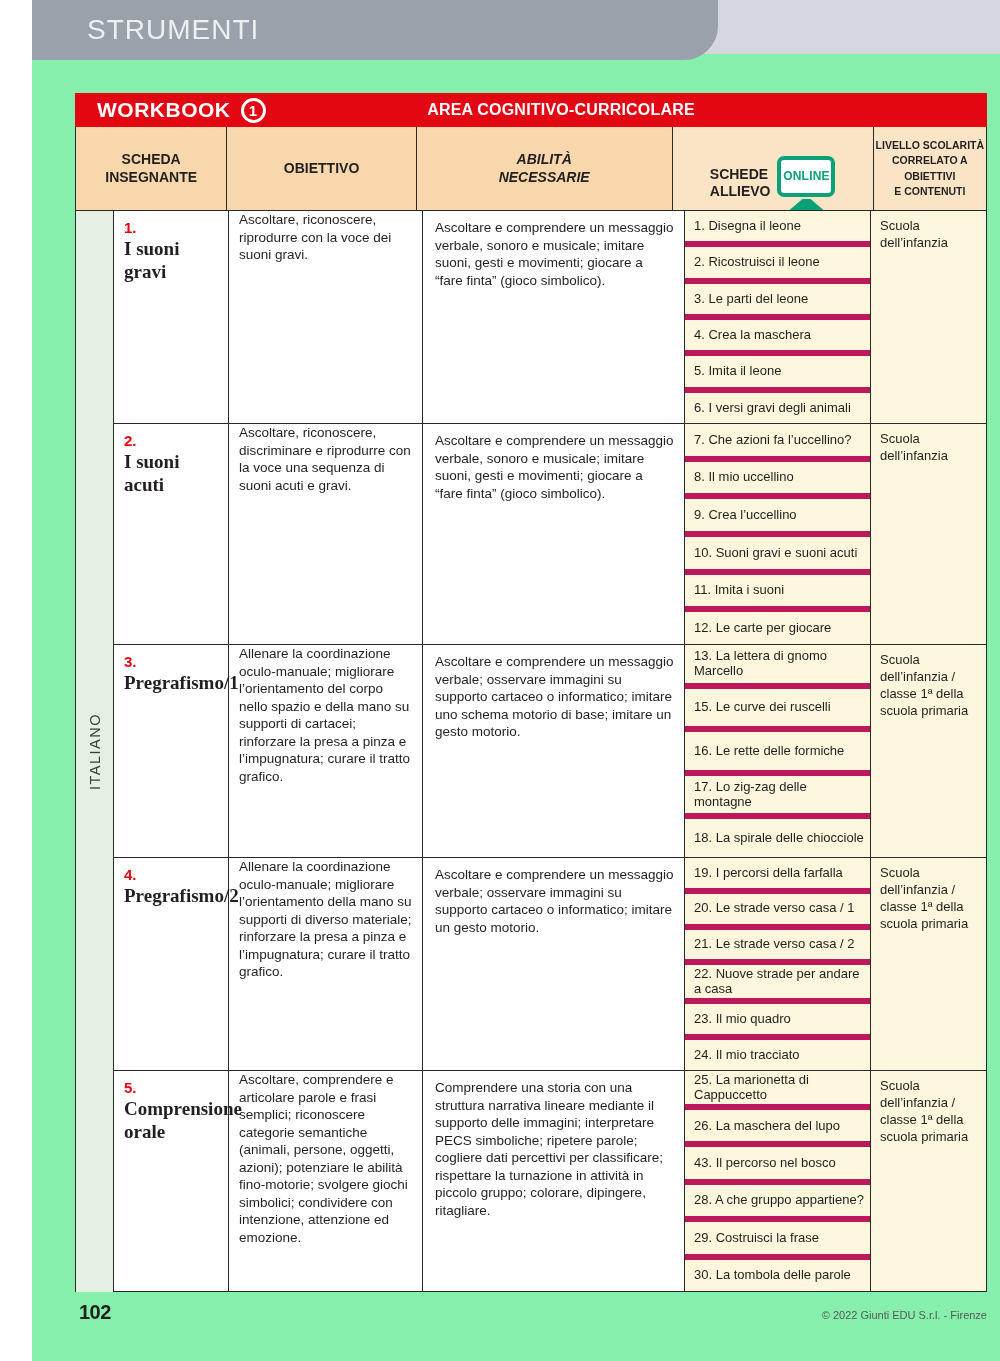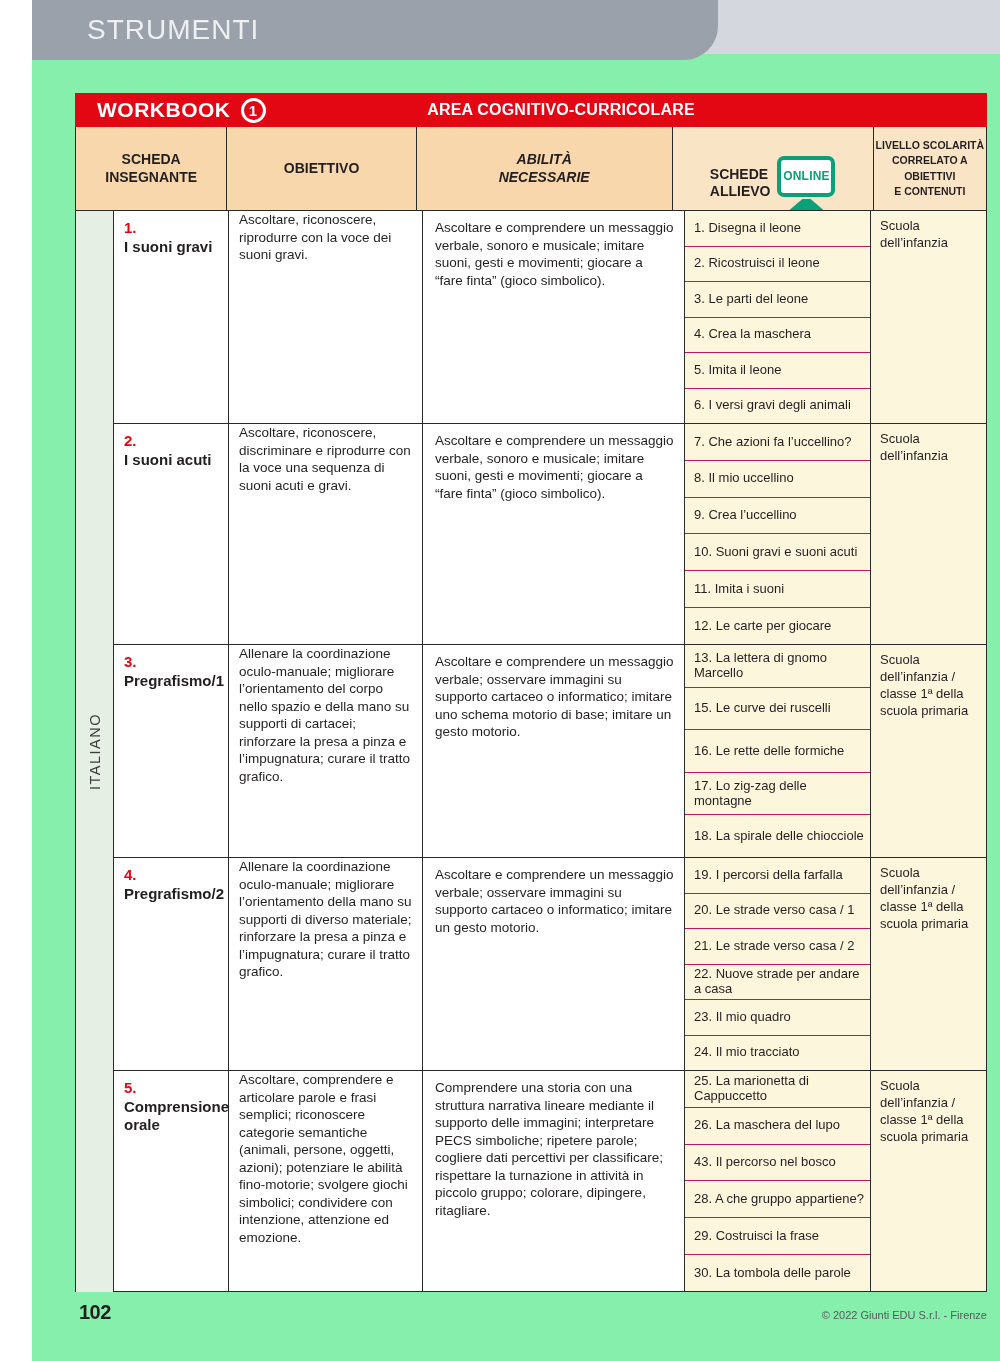--- a/index.html
+++ b/index.html
@@ -57,22 +57,22 @@
   .row:nth-child(3){ height:213px; } .row:nth-child(4){ height:213px; }
   .row:nth-child(5){ height:220px; border-bottom:none; }
   .cell { border-right:1px solid #2a2a2a; }
   .c-scheda   { width:115px; padding:8px 6px 0 10px; }
   .c-obiettivo{ width:194px; padding:0 8px 0 10px; font-size:13.5px; line-height:1.3; }
   .c-abilita  { width:262px; padding:8px 10px 0 12px; font-size:13.5px; line-height:1.3; }
   .c-schede   { width:186px; display:flex; flex-direction:column; background:#fbf6dc; }
   .c-livello  { width:115px; border-right:none; background:#fbf6dc; padding:7px 6px 0 9px;
                 font-size:13px; line-height:1.3; }
   .scheda-num { color:#e30613; font-weight:bold; font-size:15px; line-height:1.25; }
-  .scheda-title { font-weight:bold; font-size:15px; line-height:1.2; }
-  .ws-box { flex:1; border-bottom:1px solid #be185d; display:flex; align-items:center;
+  .scheda-title { font-weight:bold; font-size:19px; line-height:1.2;font-family:Liberation Serif, serif; }
+  .ws-box { flex:1; border-bottom:6px solid #be185d; display:flex; align-items:center;
             padding:2px 6px 2px 9px; font-size:13px; line-height:1.12; }
   .ws-box:last-child { border-bottom:none; }
 
   
   .page-number { position:absolute; left:47px; top:1301px; font-size:20px; font-weight:bold;
                  letter-spacing:-0.5px; }
   .copyright { position:absolute; right:45px; top:1309px; font-size:11px; color:#58595b; }
 </style>
 </head>
 <body>

